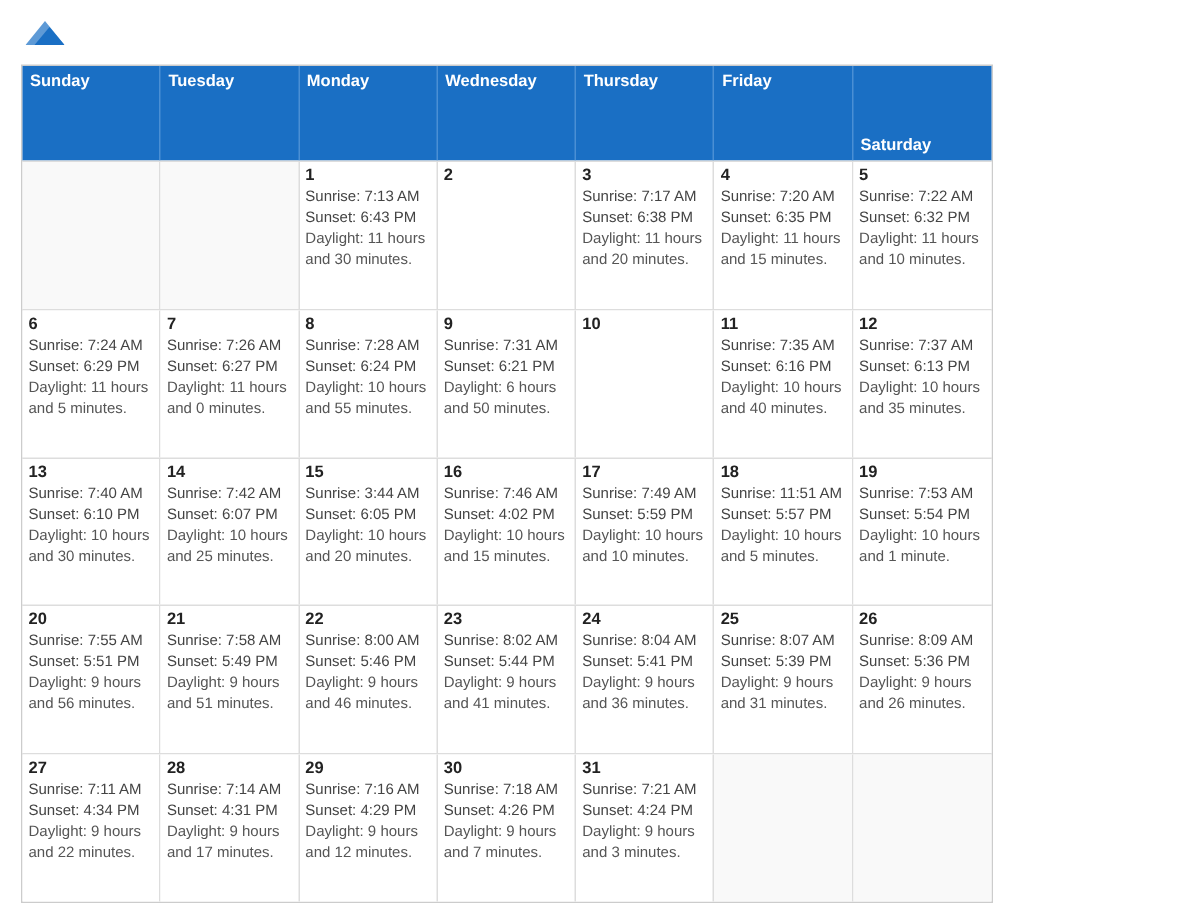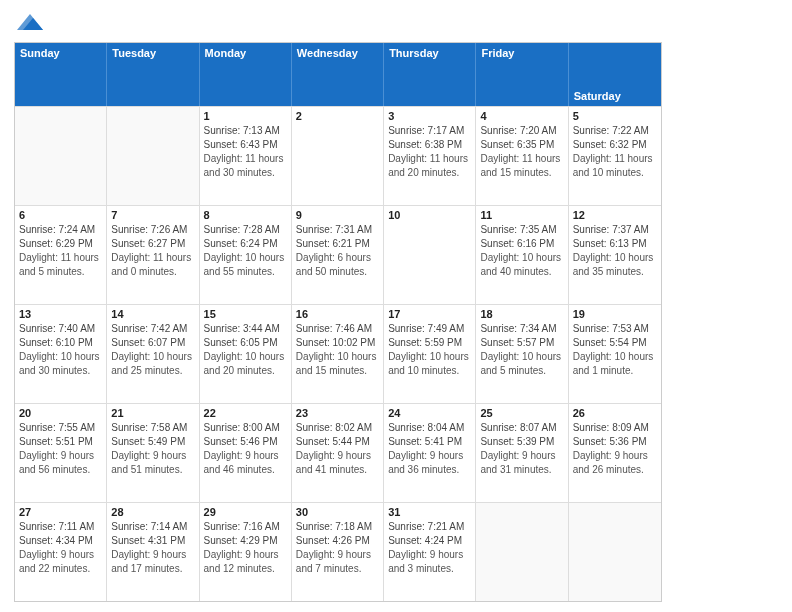--- a/index.html
+++ b/index.html
@@ -197,29 +197,29 @@
           <div class="cal-cell">
             <div class="day-num">14</div>
             <div class="day-info"><span>Sunrise: 7:42 AM</span><br><span>Sunset: 6:07 PM</span><br><span class="daylight">Daylight: 10 hours and 25 minutes.</span></div>
           </div>
           <div class="cal-cell">
             <div class="day-num">15</div>
             <div class="day-info"><span>Sunrise: 3:44 AM</span><br><span>Sunset: 6:05 PM</span><br><span class="daylight">Daylight: 10 hours and 20 minutes.</span></div>
           </div>
           <div class="cal-cell">
             <div class="day-num">16</div>
-            <div class="day-info"><span>Sunrise: 7:46 AM</span><br><span>Sunset: 10:02 PM</span><br><span class="daylight">Daylight: 10 hours and 15 minutes.</span></div>
+            <div class="day-info"><span>Sunrise: 7:46 AM</span><br><span>Sunset: 4:02 PM</span><br><span class="daylight">Daylight: 10 hours and 15 minutes.</span></div>
           </div>
           <div class="cal-cell">
             <div class="day-num">17</div>
             <div class="day-info"><span>Sunrise: 7:49 AM</span><br><span>Sunset: 5:59 PM</span><br><span class="daylight">Daylight: 10 hours and 10 minutes.</span></div>
           </div>
           <div class="cal-cell">
             <div class="day-num">18</div>
-            <div class="day-info"><span>Sunrise: 7:34 AM</span><br><span>Sunset: 5:57 PM</span><br><span class="daylight">Daylight: 10 hours and 5 minutes.</span></div>
+            <div class="day-info"><span>Sunrise: 11:51 AM</span><br><span>Sunset: 5:57 PM</span><br><span class="daylight">Daylight: 10 hours and 5 minutes.</span></div>
           </div>
           <div class="cal-cell">
             <div class="day-num">19</div>
             <div class="day-info"><span>Sunrise: 7:53 AM</span><br><span>Sunset: 5:54 PM</span><br><span class="daylight">Daylight: 10 hours and 1 minute.</span></div>
           </div>
         </div>
         <div class="cal-week">
           <div class="cal-cell">
             <div class="day-num">20</div>
             <div class="day-info"><span>Sunrise: 7:55 AM</span><br><span>Sunset: 5:51 PM</span><br><span class="daylight">Daylight: 9 hours and 56 minutes.</span></div>

